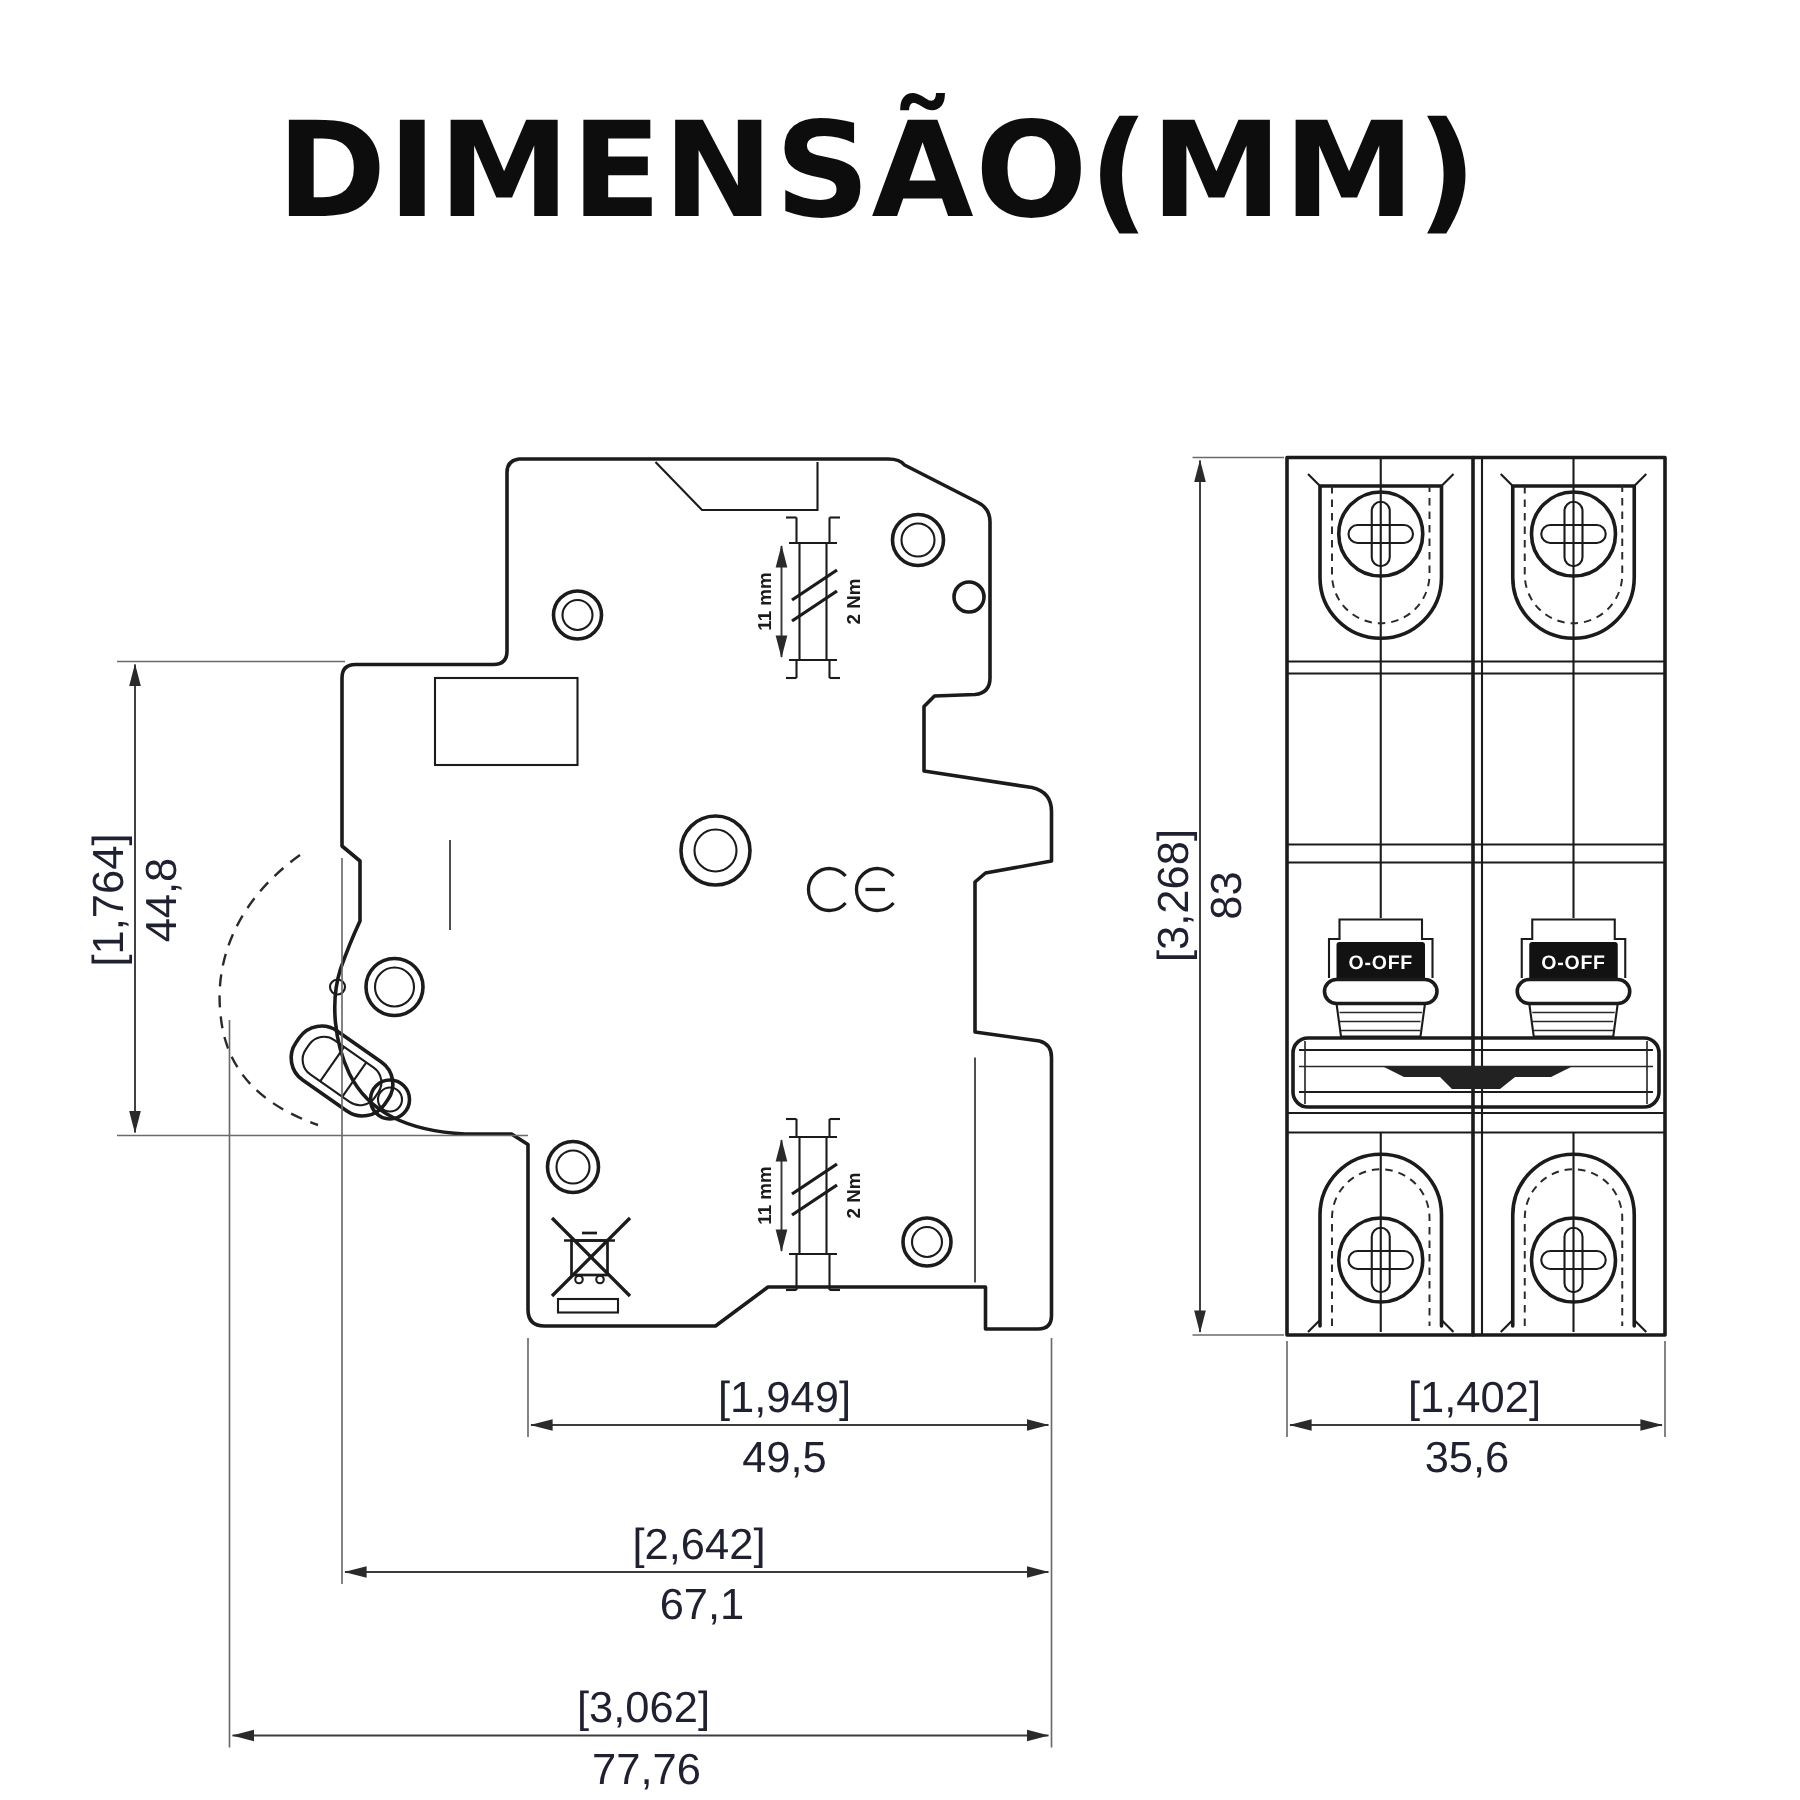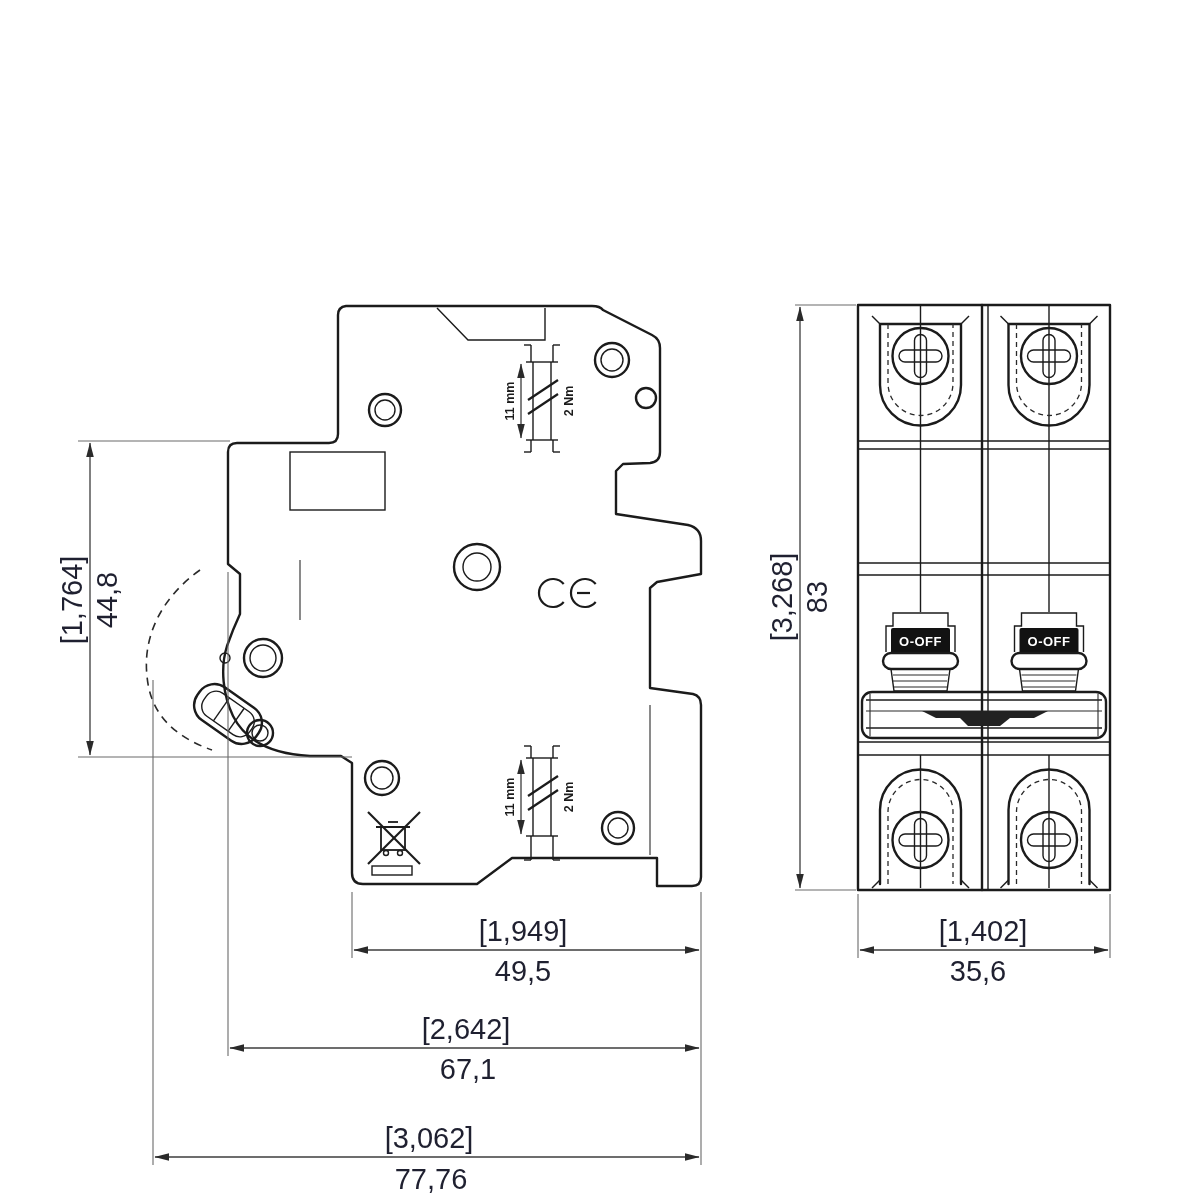--- a/index.html
+++ b/index.html
@@ -20,20 +20,21 @@
   .stxt{fill:#1b1b1b;font-size:12.5px;font-weight:bold;font-family:"Liberation Sans",sans-serif;}
   .offtxt{fill:#ffffff;font-size:13px;font-weight:bold;letter-spacing:0.5px;
           font-family:"Liberation Sans",sans-serif;}
   .wbg{fill:#ffffff;}
 </style>
 </head>
 <body>
 
 <div class="canvas">
 
+  <div class="title">DIMENSÃO(MM)</div>
 
   <svg width="1200" height="1200" viewBox="0 0 1200 1200">
     <defs>
       <marker id="ah" markerUnits="userSpaceOnUse" markerWidth="15" markerHeight="9" viewBox="0 0 10 6" refX="9.6" refY="3" orient="auto-start-reverse">
         <path d="M0,0.4 L10,3 L0,5.6 Z" fill="#2a2a2a"></path>
       </marker>
     </defs>
 
     <g>
 

